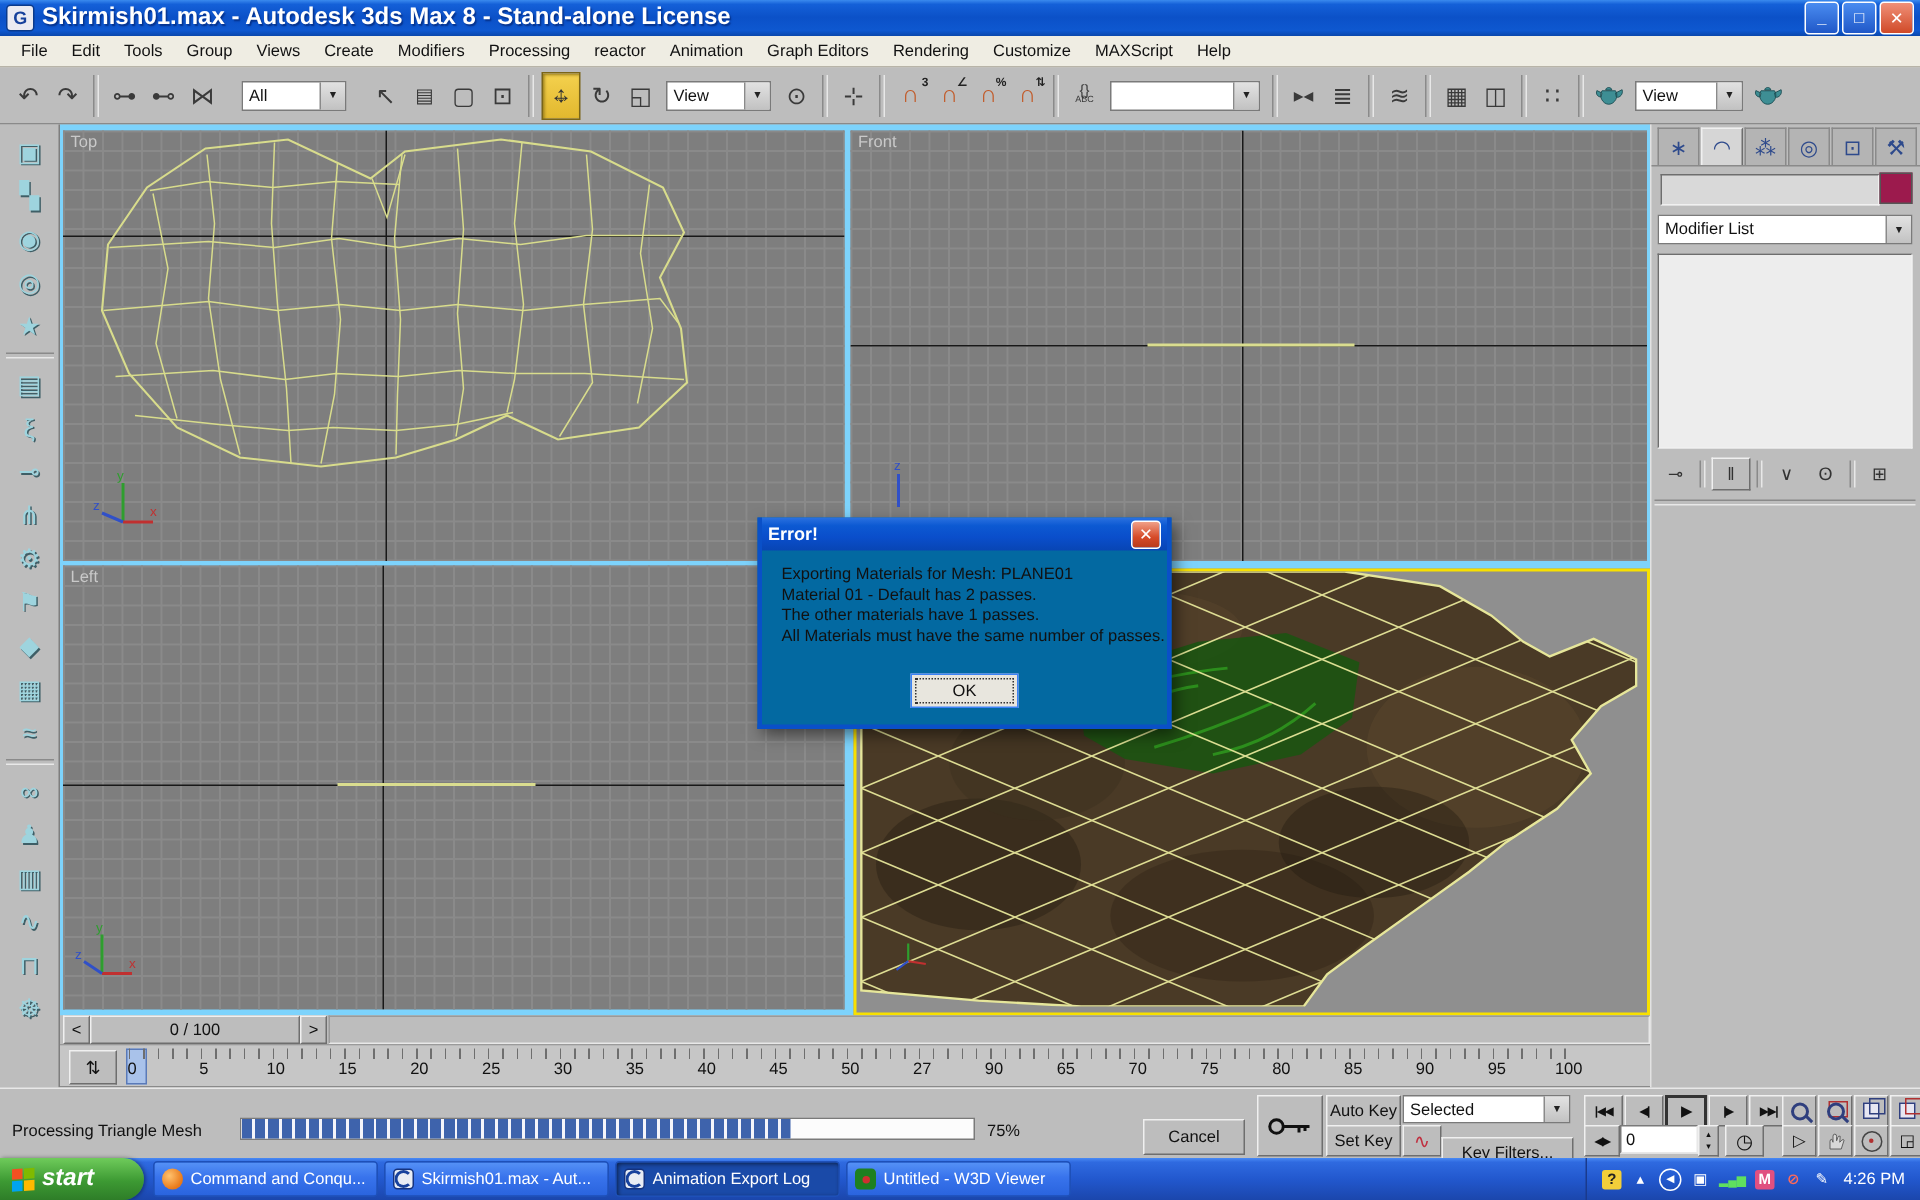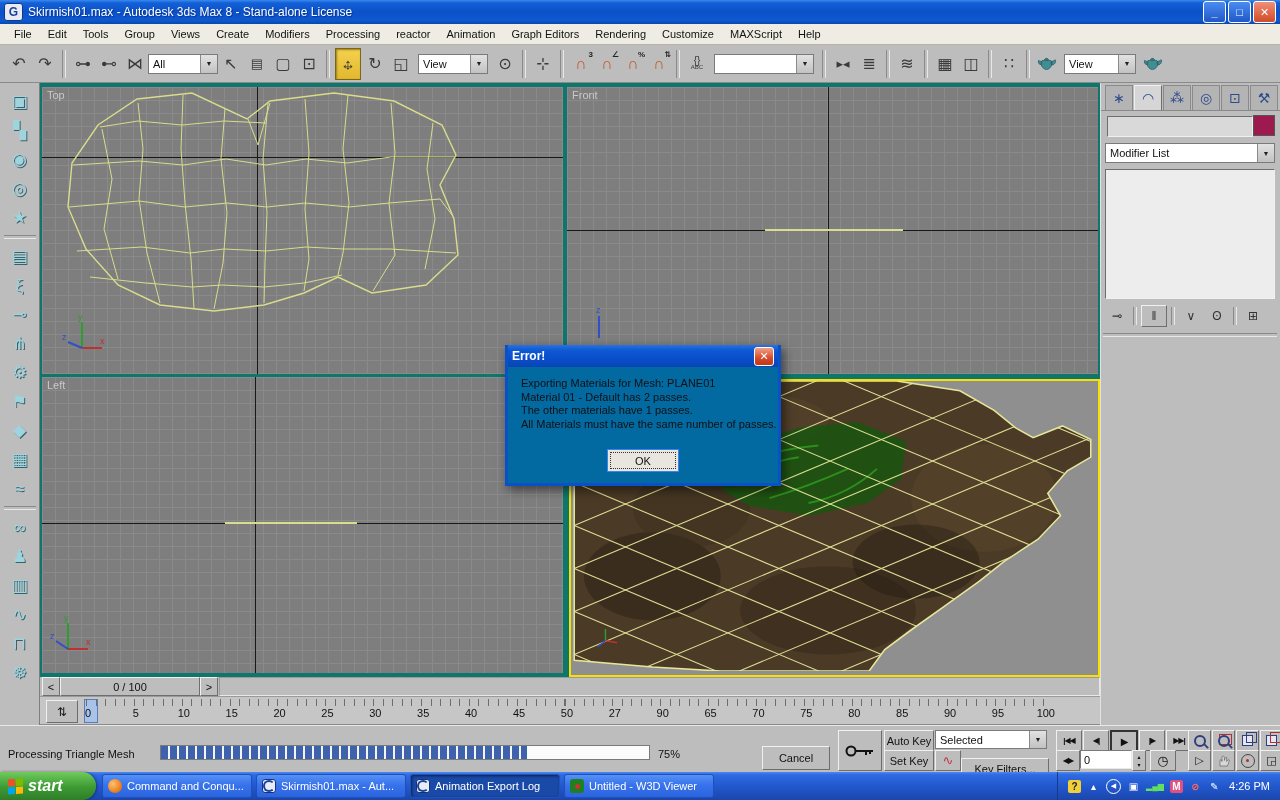--- a/index.html
+++ b/index.html
@@ -10,21 +10,21 @@
   .sunken{border:1px solid;border-color:#6E6E6E #F0F0F0 #F0F0F0 #6E6E6E}
   .field{background:#FFFFFF;border:1px solid;border-color:#7A7A7A #E8E8E8 #E8E8E8 #7A7A7A}
   .btn3d{background:#BDBDBD;border:1px solid;border-color:#F0F0F0 #6E6E6E #6E6E6E #F0F0F0;
          display:flex;align-items:center;justify-content:center;cursor:default;font-size:11px}
   
   #titlebar{position:absolute;left:0;top:0;width:1280px;height:24px;display:flex;align-items:center;
     padding:0 4px;box-sizing:border-box;color:#fff;
     background:linear-gradient(180deg,#3A8AEE 0%,#1460D8 12%,#0B51C8 48%,#0E58D0 85%,#0A47AC 100%)}
   #title-logo{width:17px;height:16px;background:#EAEAF2;border:1px solid #0A3A8C;border-radius:3px;
     color:#17419C;font-weight:bold;font-size:12px;display:flex;align-items:center;justify-content:center;margin-right:5px}
-  #title-text{font-weight:normal;font-size:12px;text-shadow:1px 1px 1px #05328C;flex:1;white-space:nowrap}
+  #title-text{font-weight:bold;font-size:16px;text-shadow:1px 1px 1px #05328C;flex:1;white-space:nowrap}
   .winbtn{width:21px;height:20px;margin-left:2px;border:1px solid #fff;border-radius:3px;
     display:flex;align-items:center;justify-content:center;color:#fff;font-size:11px;font-weight:bold;
     background:linear-gradient(180deg,#4A8CF0,#2058C8)}
   .winbtn.close{background:linear-gradient(180deg,#F09078,#D04A28)}
   
   #menubar{position:absolute;left:0;top:24px;width:1280px;height:21px;background:#EFEDE3;
     border-bottom:1px solid #B8B4A8;display:flex;align-items:center;padding-left:6px;box-sizing:border-box}
   .menu-item{padding:3px 8px;white-space:nowrap}
   
   #toolbar{position:absolute;left:0;top:45px;width:1280px;height:38px;background:#BDBDBD;
@@ -46,21 +46,21 @@
   .sets .b1{font-size:10px}.sets .b2{font-size:6px}
   .move-glyph{position:relative;width:18px;height:18px}
   .move-glyph span{position:absolute;left:0;top:0;width:18px;height:18px;display:flex;align-items:center;justify-content:center;font-size:15px;color:#333}
   
   #leftbar{position:absolute;left:0;top:83px;width:40px;height:642px;background:#BDBDBD;
     border-right:1px solid #7E7E7E;display:flex;flex-direction:column;align-items:center;padding-top:4px;box-sizing:border-box}
   .lt-btn{width:30px;height:27px;margin:1px 0;display:flex;align-items:center;justify-content:center;
     font-size:17px;color:#9ED4DE;text-shadow:1px 1px 0 #3E5E66}
   .lt-btn.vsep{height:2px;width:32px;margin:3px 0;border-top:1px solid #8A8A8A;border-bottom:1px solid #E8E8E8;font-size:0;text-shadow:none}
   
-  #viewport-zone{position:absolute;left:40px;top:83px;width:1060px;height:594px;background:#0f766e}
+  #viewport-zone{position:absolute;left:40px;top:83px;width:1060px;height:594px;background:#7dd3fc}
   .viewport{position:absolute;background-color:#7E7E7E;
     background-image:linear-gradient(#8A8A8A 1px,transparent 1px),linear-gradient(90deg,#8A8A8A 1px,transparent 1px);
     background-size:13px 13px;overflow:hidden}
   .vp-label{position:absolute;top:2px;left:5px;color:#C9C9C9;font-size:11px;z-index:3}
   .axis-h{position:absolute;left:0;right:0;height:1px;background:#181818;z-index:1}
   .axis-v{position:absolute;top:0;bottom:0;width:1px;background:#181818;z-index:1}
   .yellow-seg{position:absolute;height:2px;background:#DADD8F;z-index:2}
   .tripod{position:absolute;z-index:3}
   #vp-persp{border:2px solid #F8E000;background-color:#8F8F8F;background-image:none}
   .mesh-svg{position:absolute;left:0;top:0;z-index:2}
@@ -193,21 +193,21 @@
     <span class="menu-item">Help</span>
   </div>
 
 <div id="toolbar">
   <span class="tb-btn">↶</span>
   <span class="tb-btn">↷</span>
   <span class="tsep"></span>
   <span class="tb-btn">⊶</span>
   <span class="tb-btn">⊷</span>
   <span class="tb-btn">⋈</span>
-  <span class="combo" style="width:70px;margin:0 0">
+  <span class="combo" style="width:70px;margin:0 13px">
     <span class="val">All</span>
     <span class="dd">▼</span>
   </span>
   <span class="tb-btn">↖</span>
   <span class="tb-btn small">▤</span>
   <span class="tb-btn">▢</span>
   <span class="tb-btn">⊡</span>
   <span class="tsep"></span>
   <span class="tb-btn active">
     <span class="move-glyph">

